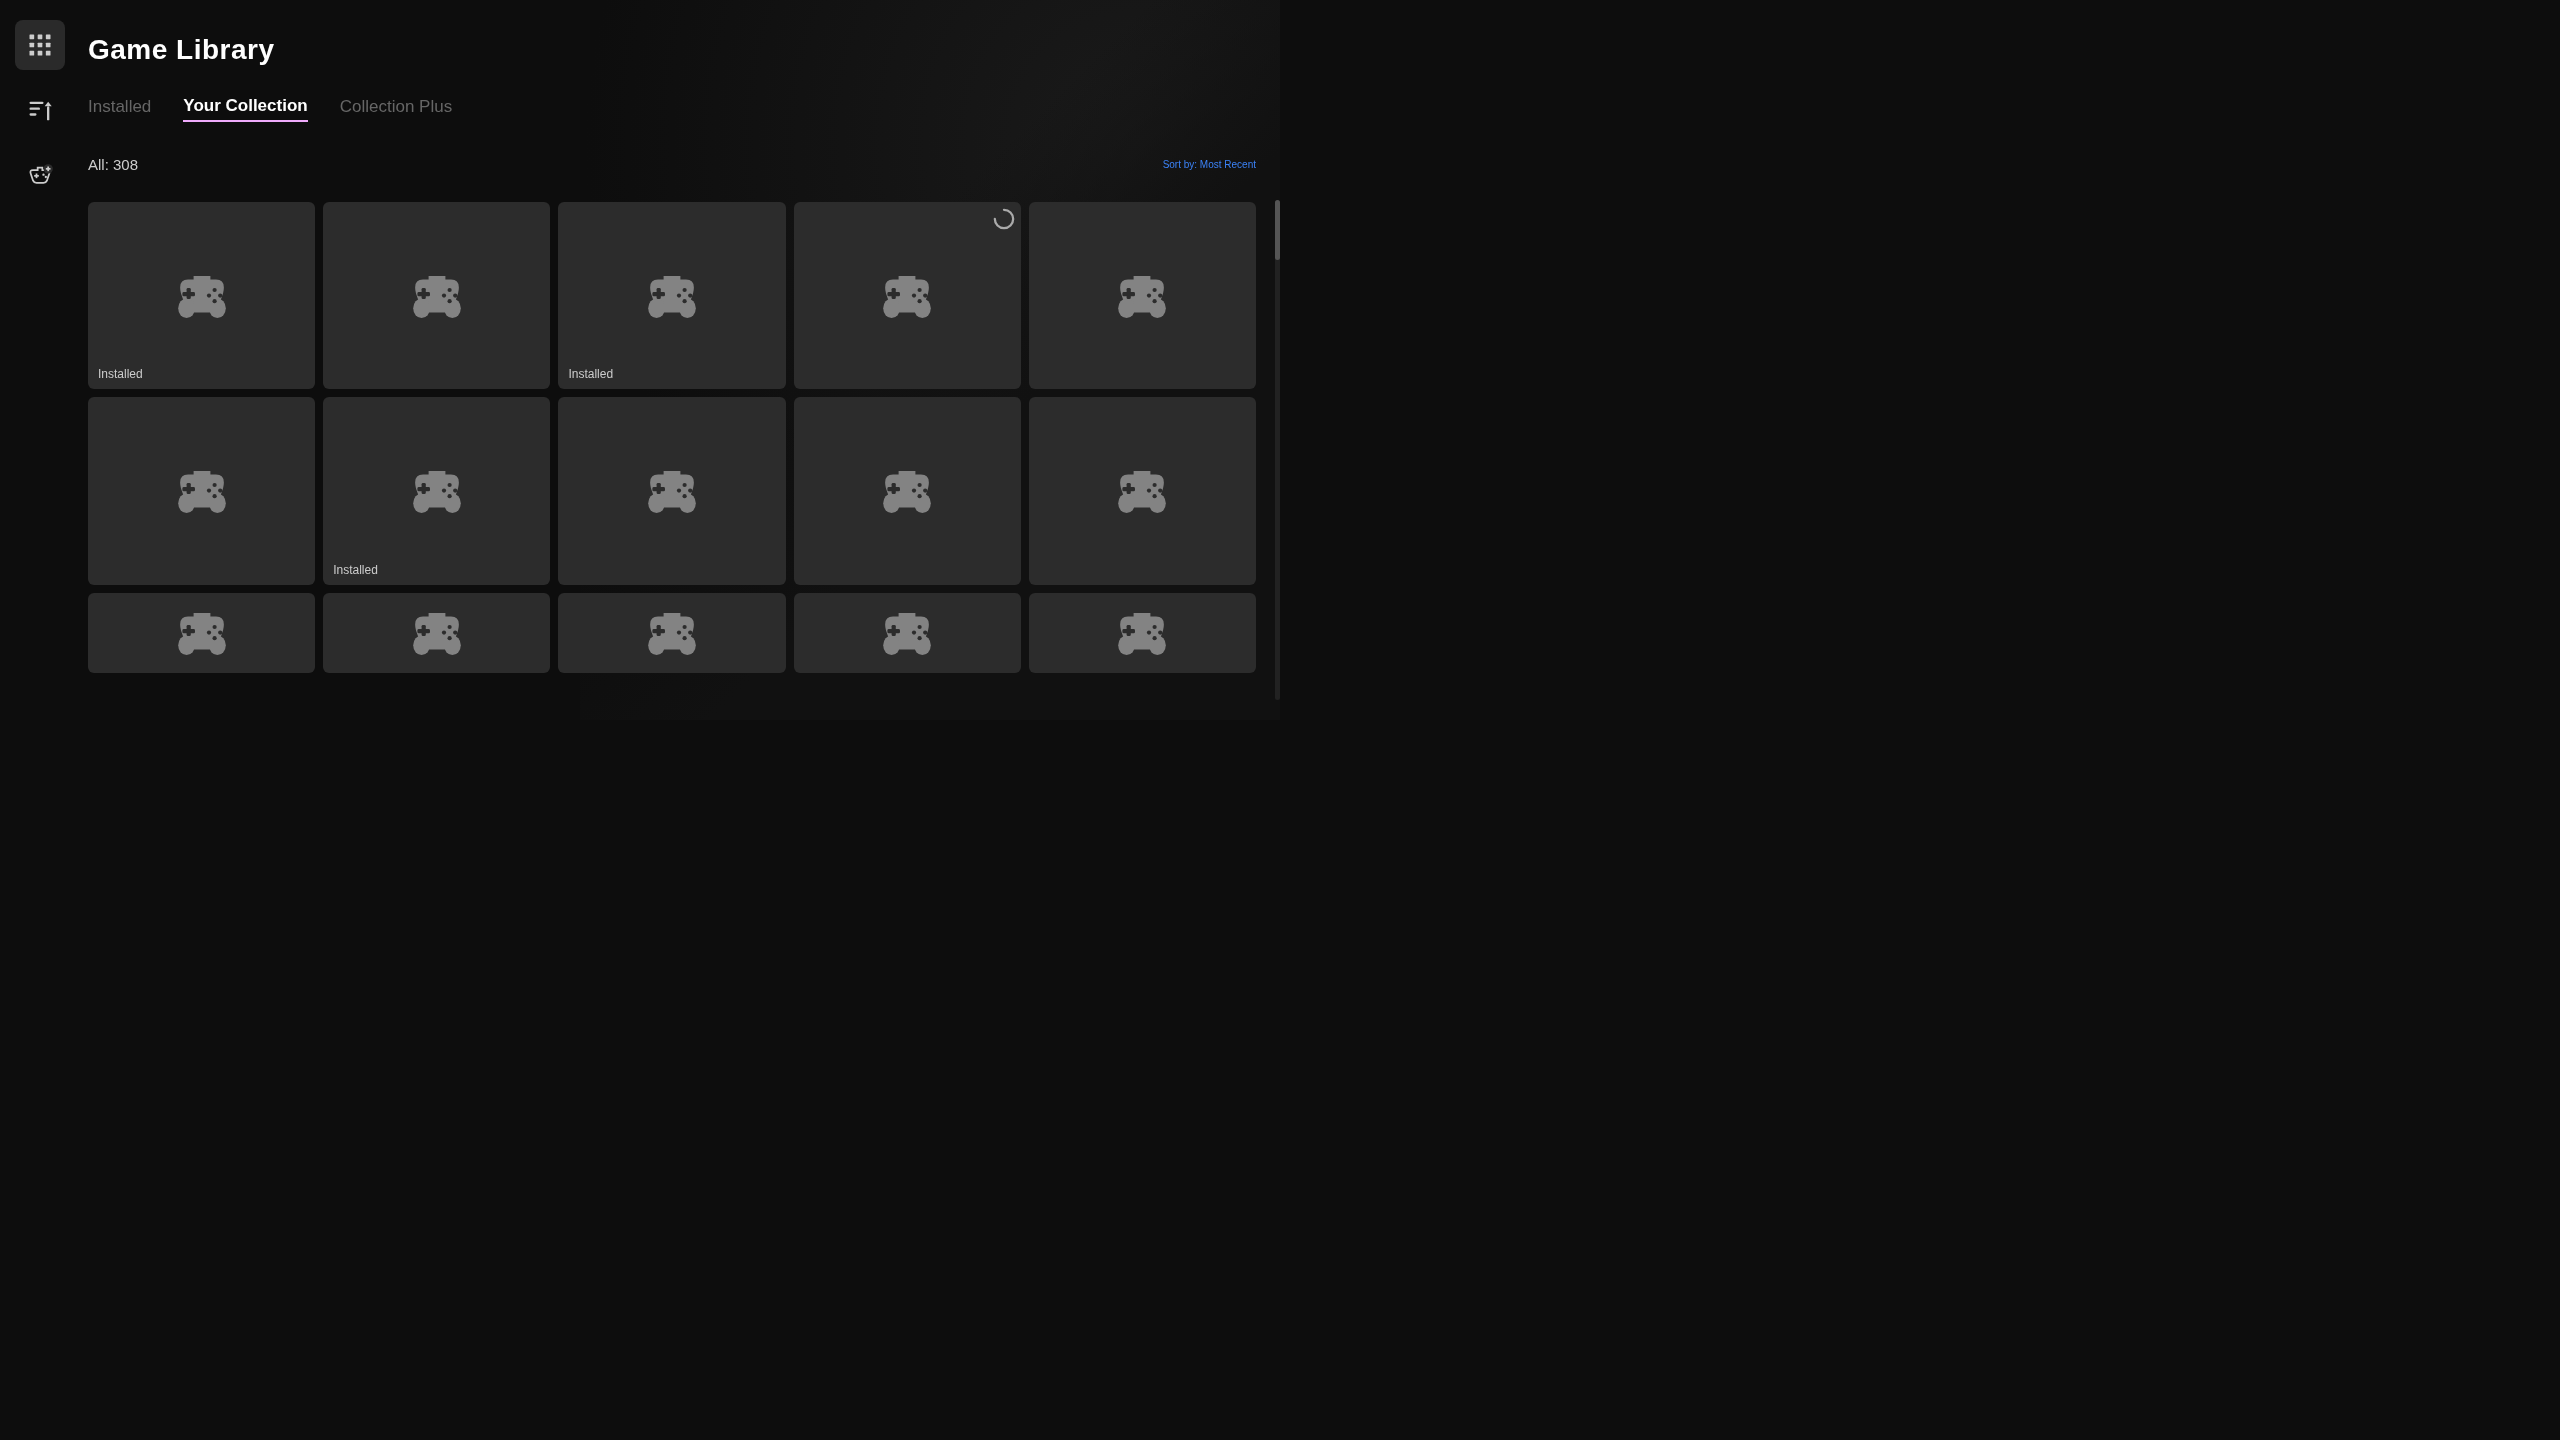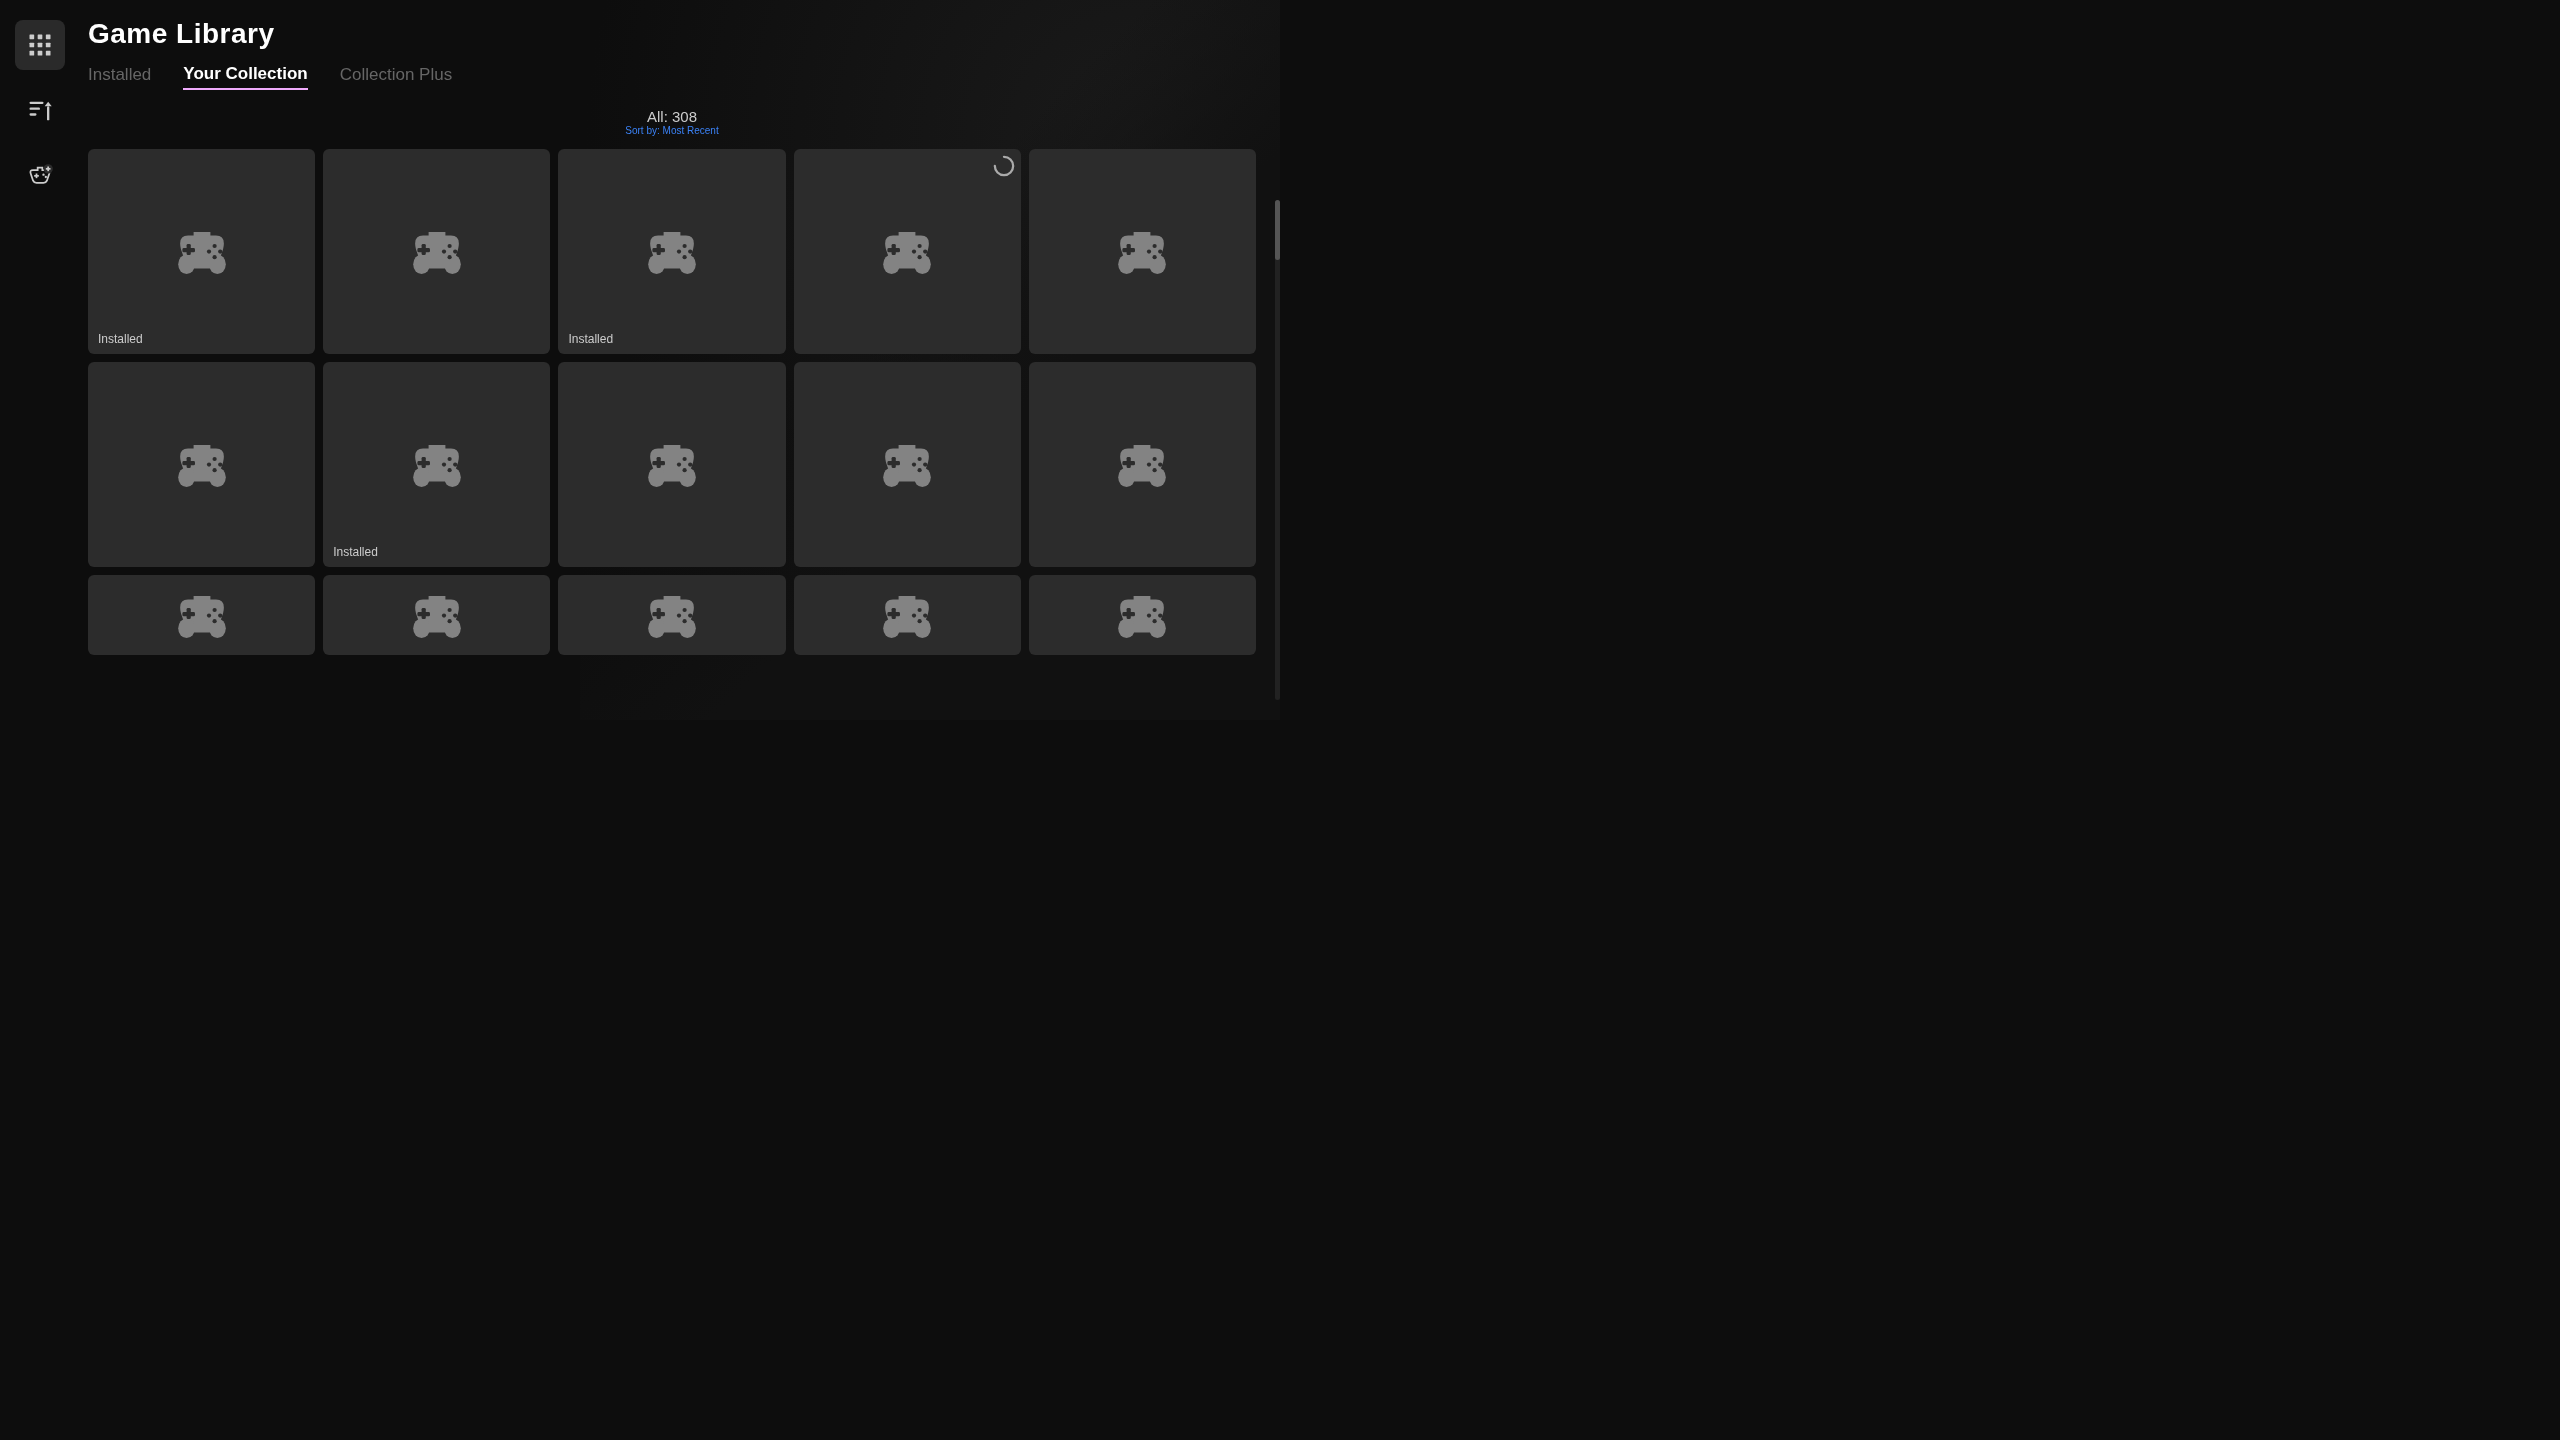--- a/index.html
+++ b/index.html
@@ -73,22 +73,23 @@
       width: 28px;
       height: 28px;
       fill: #ccc;
     }
 
     
     .main {
       flex: 1;
       display: flex;
       flex-direction: column;
-      padding: 18px 24px 0 8px;
+      padding: 34px 24px 0 8px;
       min-width: 0;
+      gap: 16px;
     }
 
     
     .header {
       display: flex;
       align-items: center;
       gap: 14px;
       margin-bottom: 14px;
     }
 
@@ -120,21 +121,20 @@
       font-weight: 700;
       border-bottom: 2px solid #f0abfc;
     }
 
     
     .toolbar {
       display: flex;
       justify-content: space-between;
       align-items: center;
       margin-bottom: 13px;
-      flex-direction: column;
     }
 
     .count-label {
       font-size: 15px;
       color: #ccc;
       font-weight: 400;
     }
 
     .sort-label {
       font-size: 10px;

